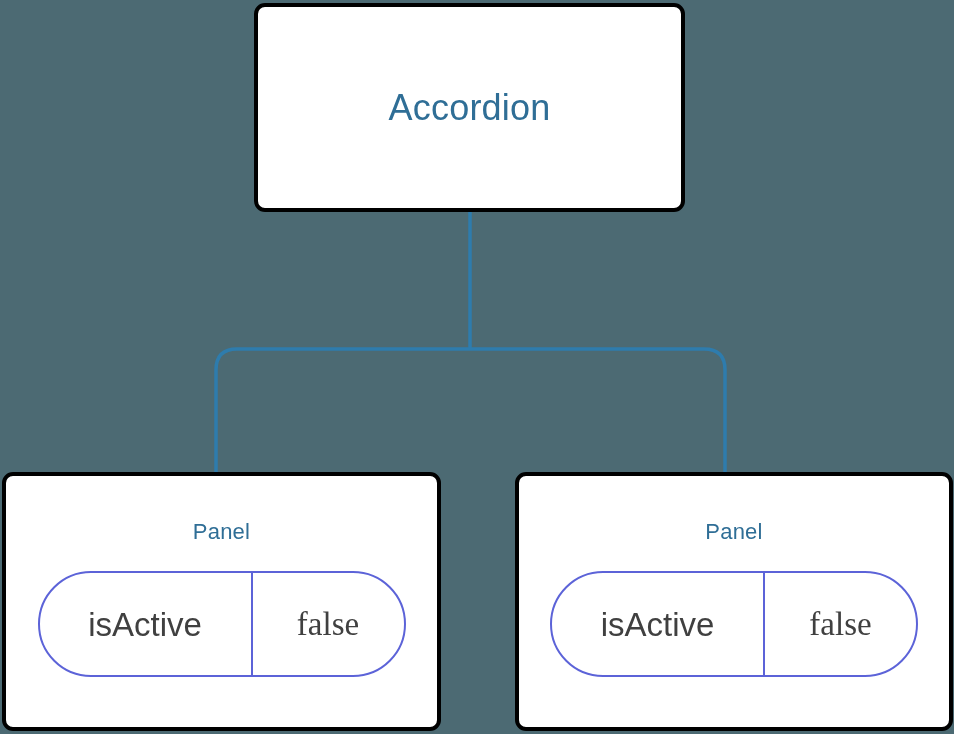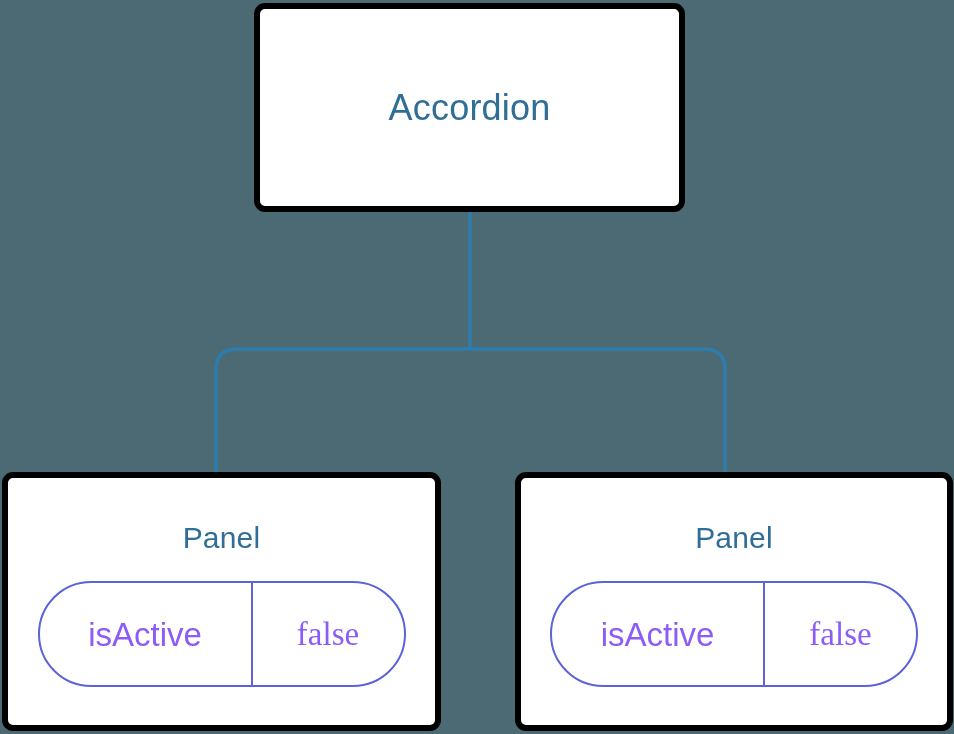--- a/index.html
+++ b/index.html
@@ -27,21 +27,21 @@
     top: 0;
     width: 954px;
     height: 734px;
     pointer-events: none;
   }
 
   
   .node-card {
     position: absolute;
     background: #ffffff;
-    border: 6px solid #000000;
+    border: 4px solid #000000;
     border-radius: 11px;
     box-sizing: border-box;
     display: flex;
     flex-direction: column;
     align-items: center;
   }
 
   
   #node-accordion {
     left: 254px;
@@ -60,21 +60,21 @@
   }
   #node-panel-right {
     left: 515px;
     top: 472px;
     width: 438px;
     height: 259px;
   }
 
   .node-title {
     color: #2f6e96;
-    font-size: 30px;
+    font-size: 22px;
     line-height: 1;
     letter-spacing: 0.2px;
     white-space: nowrap;
   }
   #node-accordion .node-title {
     font-size: 36px;
   }
   .node-panel .node-title {
     margin-top: 45px;
   }
@@ -89,21 +89,21 @@
     box-sizing: border-box;
     display: flex;
     align-items: stretch;
     background: #ffffff;
   }
   .pill-key,
   .pill-value {
     display: flex;
     align-items: center;
     justify-content: center;
-    color: #8b5cf6;
+    color: #404040;
     font-size: 33px;
     line-height: 1;
     white-space: nowrap;
   }
   .pill-key {
     width: 213px;
     border-right: 2px solid #5c63d8;
     box-sizing: border-box;
   }
   .pill-value {

